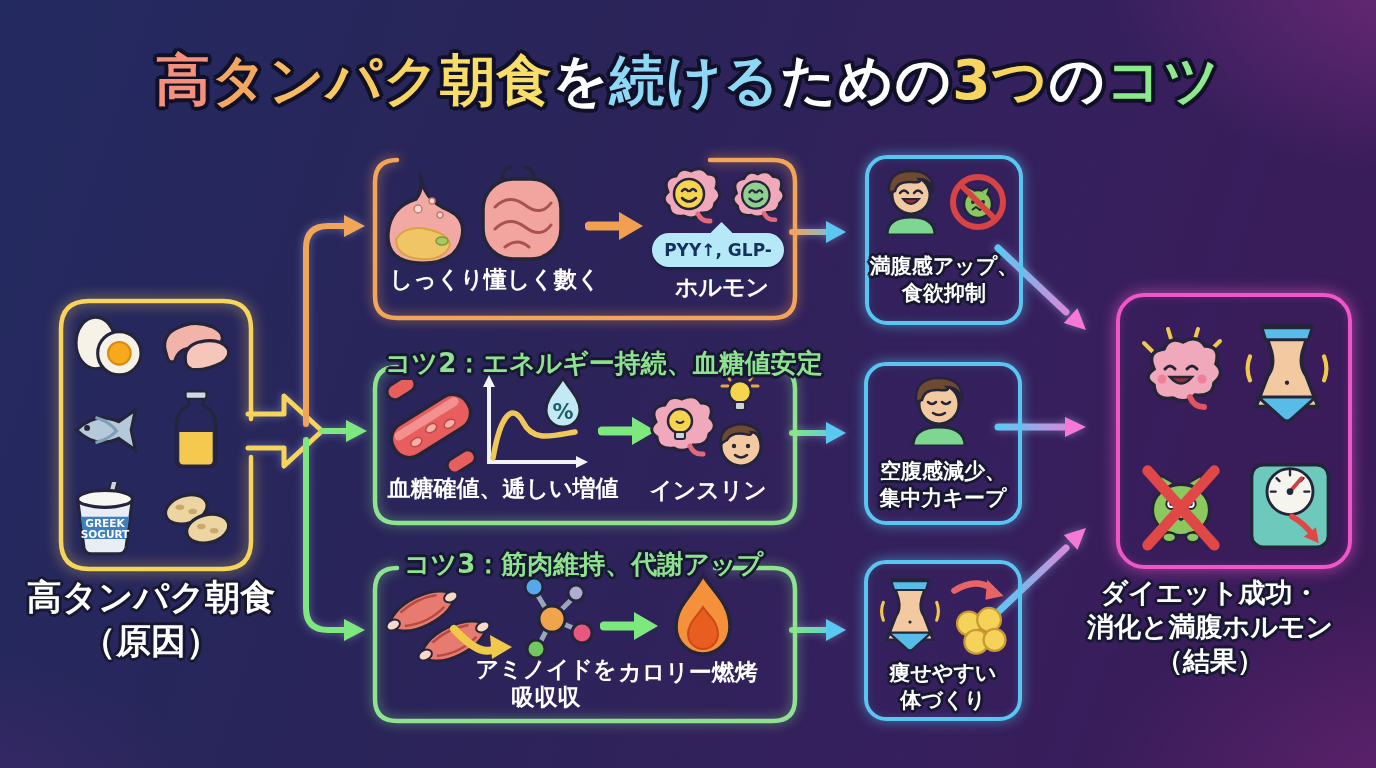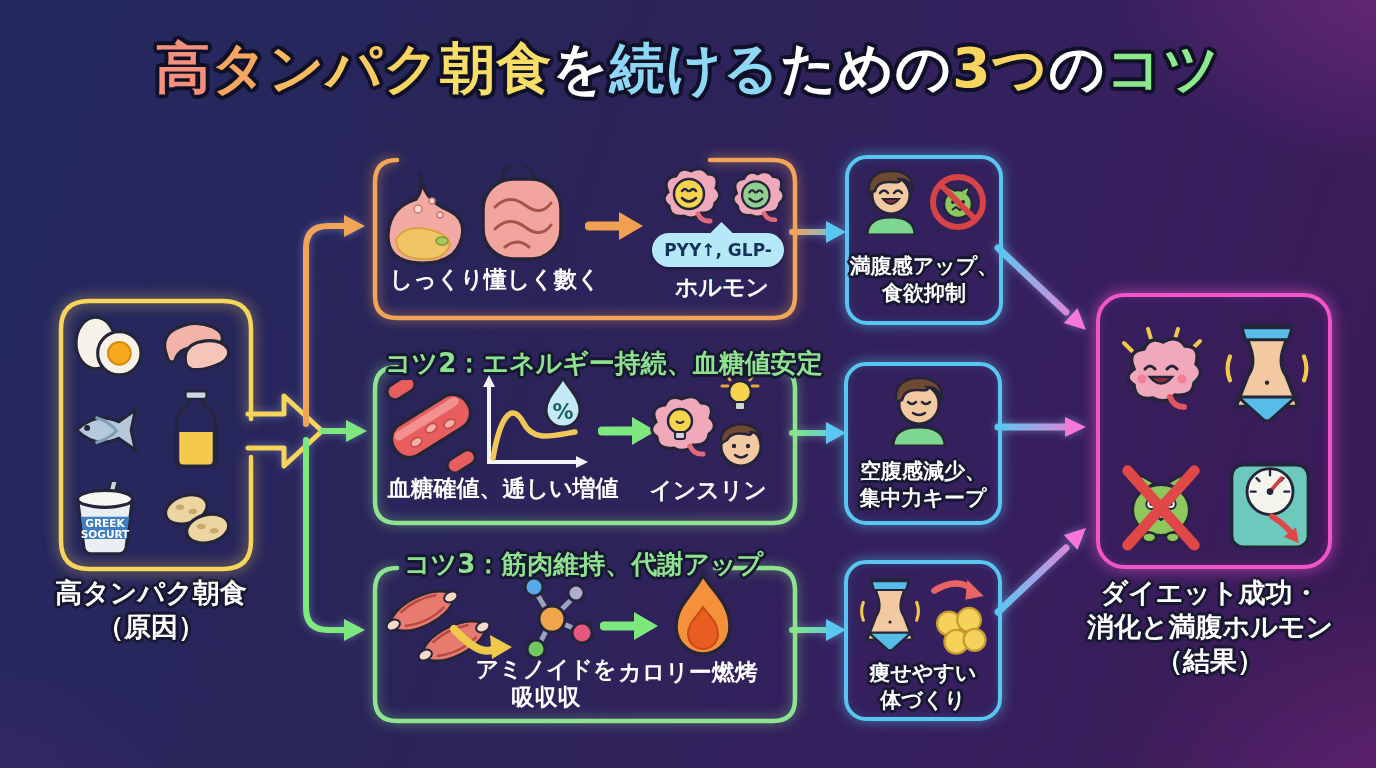--- a/index.html
+++ b/index.html
@@ -7,31 +7,31 @@
     position:relative;width:1376px;height:768px;overflow:hidden;
     font-family:"DejaVu Sans","Liberation Sans",sans-serif;
     background:
       radial-gradient(500px 320px at 104% -4%, rgba(190,60,165,.40), transparent 65%),
       radial-gradient(520px 340px at 104% 104%, rgba(185,55,160,.30), transparent 65%),
       radial-gradient(420px 260px at -3% 105%, rgba(150,45,140,.18), transparent 60%),
       linear-gradient(108deg,#232a60 0%,#2a2459 38%,#35205d 68%,#3c1a58 100%);
   }
   .abs{position:absolute;}
   .outline-sm{text-shadow:-2px -2px 0 #171831,2px -2px 0 #171831,-2px 2px 0 #171831,2px 2px 0 #171831,0 -3px 0 #171831,0 3px 0 #171831,-3px 0 0 #171831,3px 0 0 #171831;}
-  .outline-lg{text-shadow:-3px -3px 0 #101128,3px -3px 0 #101128,-3px 3px 0 #101128,3px 3px 0 #101128,0 -4px 0 #101128,0 4px 0 #101128,-4px 0 0 #101128,4px 0 0 #101128;}
+  .outline-lg{text-shadow:-3px -3px 0 #101128,3px -3px 0 #101128,-3px 3px 0 #101128,3px 3px 0 #101128,0 -4px 0 #101128,0 4px 0 #101128,-4px 0 0 #101128,4px 0 0 #101128;margin-top:12px;}
   .page-title{top:32px;left:0;width:100%;text-align:center;font-size:55px;font-weight:800;letter-spacing:1px;white-space:nowrap;}
   .lbl{color:#ffffff;font-weight:800;text-align:center;line-height:1.25;}
   .heading{font-weight:800;font-size:26px;white-space:nowrap;z-index:4;}
   .h-orange{color:#f2a458;}
   .h-green{color:#8fe28f;}
   .boxsvg{overflow:visible;z-index:2;}
   .stroke-orange{filter:drop-shadow(0 0 6px rgba(242,164,88,.65));}
   .stroke-green{filter:drop-shadow(0 0 6px rgba(143,226,143,.6));}
   .stroke-yellow{filter:drop-shadow(0 0 7px rgba(247,212,90,.7));}
-  .neonbox{border-radius:22px;z-index:2;background:transparent;}
+  .neonbox{border-radius:22px;z-index:2;background:transparent;margin-left:20px;}
   .box-cyan{border:4px solid #58c6f0;box-shadow:0 0 13px rgba(88,198,240,.55),inset 0 0 9px rgba(88,198,240,.18);}
   .box-pink{border:4px solid #f056c8;border-radius:28px;box-shadow:0 0 16px rgba(240,86,200,.65),inset 0 0 10px rgba(240,86,200,.2);}
   .caption{color:#fff;font-weight:800;font-size:23px;text-align:center;line-height:1.22;z-index:4;}
   .outcome-label{color:#fff;font-weight:800;font-size:21px;text-align:center;line-height:1.3;z-index:4;}
   .bubble{background:#b5e9f8;color:#14305c;font-weight:800;font-size:17px;text-align:center;
     border-radius:17px;line-height:34px;z-index:4;box-shadow:0 2px 3px rgba(0,0,0,.35);}
   .bubble:after{content:"";position:absolute;top:-8px;left:62px;width:15px;height:15px;background:#b5e9f8;transform:rotate(45deg);}
   .connectors{left:0;top:0;z-index:1;filter:drop-shadow(0 0 4px rgba(190,205,255,.4));}
   svg text{font-family:"DejaVu Sans","Liberation Sans",sans-serif;}
 </style>
@@ -137,21 +137,21 @@
 
     <svg class="abs" style="left:104px;top:192px;" width="74" height="62" viewBox="0 0 68 58">
       <ellipse cx="24" cy="20" rx="20" ry="13" transform="rotate(-18 24 20)" fill="#ecd5a0" stroke="#24243a" stroke-width="3"></ellipse>
       <ellipse cx="44" cy="38" rx="20" ry="13" transform="rotate(-14 44 38)" fill="#ecd5a0" stroke="#24243a" stroke-width="3"></ellipse>
       <ellipse cx="18" cy="18" rx="4" ry="2.5" fill="#c9a96b"></ellipse>
       <ellipse cx="30" cy="22" rx="4" ry="2.5" fill="#c9a96b"></ellipse>
       <ellipse cx="38" cy="36" rx="4" ry="2.5" fill="#c9a96b"></ellipse>
       <ellipse cx="50" cy="40" rx="4" ry="2.5" fill="#c9a96b"></ellipse>
     </svg>
   </div>
-  <div class="abs lbl outline-sm" style="left:14px;top:576px;width:274px;font-size:27px;">
+  <div class="abs lbl outline-sm" style="left:14px;top:576px;width:274px;font-size:35px;">
     <div>高タンパク朝食</div>
     <div>（原因）</div>
   </div>
 
   <svg class="abs boxsvg stroke-orange" style="left:370px;top:155px;" width="430" height="168" viewBox="-5 -5 430 168">
     <path d="M335 0 H398 Q420 0 420 22 V136 Q420 158 398 158 H22 Q0 158 0 136 V22 Q0 0 22 0" fill="none" stroke="#f2a458" stroke-width="4.5" stroke-linecap="round"></path>
   </svg>
   <div class="abs" style="left:370px;top:155px;width:420px;height:158px;z-index:3;">
     <svg class="abs" style="left:10px;top:12px;" width="92" height="100" viewBox="0 0 92 100">
       <path d="M40 6 q4 16 -4 26 q-26 8 -28 34 q-2 28 30 30 q38 2 44 -26 q4 -18 -12 -26 q-16 -7 -22 -16 q-6 -8 -8 -22 z" fill="#f2a9a4" stroke="#24243a" stroke-width="3.5"></path>

